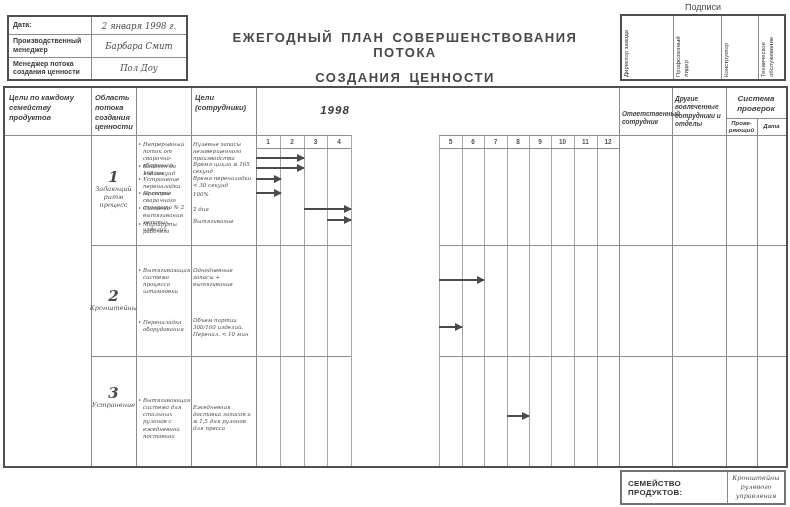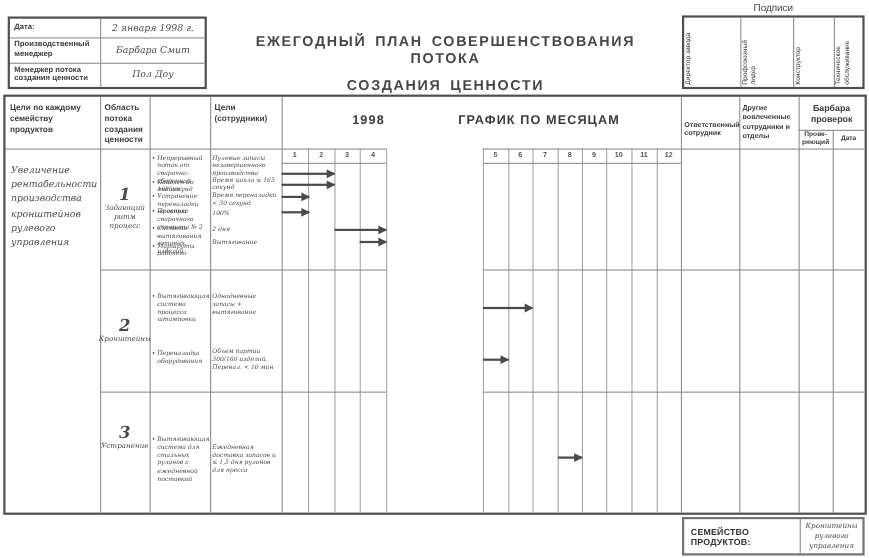--- a/index.html
+++ b/index.html
@@ -24,21 +24,21 @@
   .sig-cell{border-right:1px solid #8c8c8c;overflow:hidden;}
   .sig-cell.last{border-right:none;}
   .sig-text{writing-mode:vertical-rl;transform:rotate(180deg);height:100%;box-sizing:border-box;
             padding:2px 1px 2px 2px;font-size:6px;line-height:1.3;color:#333;}
   
   #main-table{position:absolute;left:3px;top:86px;width:785px;height:382px;border:2px solid #4f4f4f;box-sizing:border-box;}
   #main-inner{position:absolute;left:0;top:0;right:0;bottom:0;}
   .vl{position:absolute;width:1px;background:#8c8c8c;top:0;bottom:0;}
   .vg{position:absolute;width:1px;background:#a6a6a6;top:47px;bottom:0;}
   .hl{position:absolute;height:1px;background:#8c8c8c;}
-  .hcell{position:absolute;font-weight:bold;font-size:7.5px;line-height:1.3;box-sizing:border-box;}
+  .hcell{position:absolute;font-weight:bold;font-size:7.5px;line-height:1.3;box-sizing:border-box;font-style:italic;}
   .mcell{position:absolute;top:47px;height:13px;line-height:13px;text-align:center;
          font-weight:bold;font-size:6.5px;color:#555;}
   .hand{font-family:"DejaVu Serif",serif;font-style:italic;color:#4a4a4a;}
   .task{position:absolute;left:133px;width:50px;font-size:5.5px;line-height:1.3;box-sizing:border-box;padding-left:5px;}
   .task::before{content:"\2022";position:absolute;left:0;top:0;}
   .goal{position:absolute;left:188px;width:61px;font-size:5.5px;line-height:1.3;}
   .area-cell{position:absolute;left:86px;width:45px;display:flex;flex-direction:column;
              align-items:center;justify-content:center;text-align:center;box-sizing:border-box;}
   .area-num{font-size:15px;font-weight:bold;line-height:1;}
   .area-name{font-size:6.5px;line-height:1.2;margin-top:1px;}
@@ -120,41 +120,39 @@
         <div class="hl" style="top:157px;left:86px;width:260px"></div>
         <div class="hl" style="top:157px;left:434px;width:347px"></div>
         <div class="hl" style="top:268px;left:86px;width:260px"></div>
         <div class="hl" style="top:268px;left:434px;width:347px"></div>
       </div>
 
       <div class="hcell" style="left:0;top:0;width:86px;height:47px;padding:5px 4px;">Цели по каждому семейству продуктов</div>
       <div class="hcell" style="left:86px;top:0;width:45px;height:47px;padding:5px 4px;">Область потока создания ценности</div>
       <div class="hcell" style="left:186px;top:0;width:65px;height:47px;padding:5px 4px;">Цели (сотрудники)</div>
       <div class="hcell" style="left:270px;top:15px;width:120px;text-align:center;font-size:11.5px;letter-spacing:1px;">1998</div>
-      <div class="hcell" style="left:390px;top:15px;width:190px;text-align:center;font-size:11.5px;letter-spacing:1px;">ГРАФИК ПО МЕСЯЦАМ</div>
       <div class="hcell" style="left:614px;top:0;width:53px;height:47px;padding:22px 3px 0 3px;font-size:6.5px;">Ответственный сотрудник</div>
       <div class="hcell" style="left:667px;top:0;width:54px;height:47px;padding:7px 3px 0 3px;font-size:6.5px;">Другие вовлеченные сотрудники и отделы</div>
-      <div class="hcell" style="left:721px;top:0;width:60px;height:30px;padding-top:6px;text-align:center;font-size:8px;">Барбара проверок</div>
+      <div class="hcell" style="left:721px;top:0;width:60px;height:30px;padding-top:6px;text-align:center;font-size:8px;">Система проверок</div>
       <div class="hcell" style="left:721px;top:30px;width:31px;height:17px;text-align:center;font-size:6px;line-height:1.15;padding-top:2px;">Прове­ряющий</div>
       <div class="hcell" style="left:752px;top:30px;width:29px;height:17px;text-align:center;font-size:6px;padding-top:5px;">Дата</div>
 
       <div class="mcell" style="left:251px;width:24px">1</div>
       <div class="mcell" style="left:275px;width:24px">2</div>
       <div class="mcell" style="left:299px;width:23px">3</div>
       <div class="mcell" style="left:322px;width:24px">4</div>
       <div class="mcell" style="left:434px;width:23px">5</div>
       <div class="mcell" style="left:457px;width:22px">6</div>
       <div class="mcell" style="left:479px;width:23px">7</div>
       <div class="mcell" style="left:502px;width:22px">8</div>
       <div class="mcell" style="left:524px;width:22px">9</div>
       <div class="mcell" style="left:546px;width:23px">10</div>
       <div class="mcell" style="left:569px;width:23px">11</div>
       <div class="mcell" style="left:592px;width:22px">12</div>
 
-      <div class="hand" style="position:absolute;left:0;top:47px;width:86px;padding:14px 5px;font-size:8.5px;line-height:1.55;box-sizing:border-box;">Увеличение рентабельности производства кронштейнов рулевого управления</div>
 
       <div class="area-cell hand" style="top:47px;height:110px;">
         <div class="area-num">1</div>
         <div class="area-name">Задающий ритм процесс</div>
       </div>
       <div class="area-cell hand" style="top:157px;height:111px;">
         <div class="area-num">2</div>
         <div class="area-name">Кронштейны</div>
       </div>
       <div class="area-cell hand" style="top:268px;height:110px;padding-bottom:27px;">

